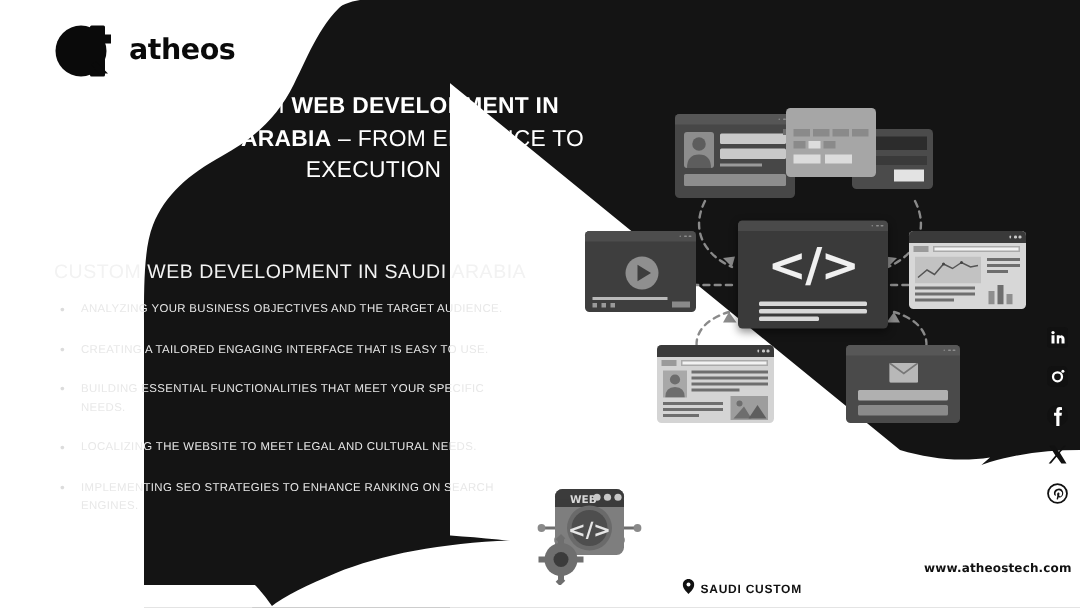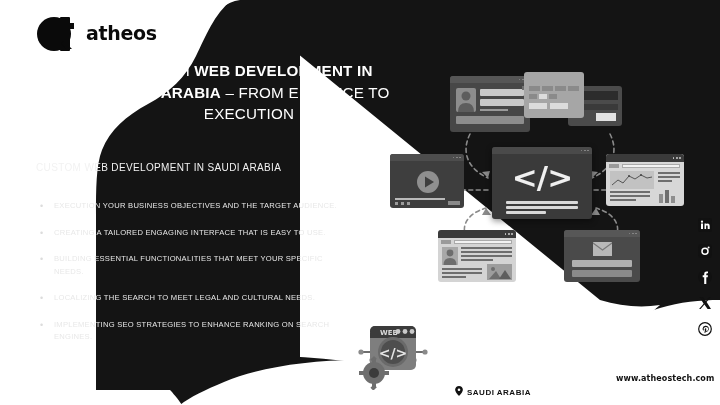--- a/index.html
+++ b/index.html
@@ -28,22 +28,22 @@
   .headline {
     position:absolute; left:104px; top:60px; width:290px;
     text-align:center; color:#fff;
     font-size:15.2px; line-height:1.42; letter-spacing:0.2px;
     font-weight:400;
   }
   .headline b { font-weight:700; }
 
   
   .subhead {
-    position:absolute; left:36px; top:162px; width:330px;
-    color:#f2f2f2; font-size:10px; letter-spacing:0.35px; font-weight:400;
+    position:absolute; left:36px; top:173px; width:330px;
+    color:#f2f2f2; font-size:13px; letter-spacing:0.35px; font-weight:400;
   }
 
   
   .bullets { position:absolute; left:40px; top:200px; width:300px; }
   .bullet { display:flex; gap:8px; margin-bottom:13.5px; }
   .bullet-dot { color:#dcdcdc; font-size:9px; line-height:13px; flex:0 0 auto; width:6px; }
   .bullet-text {
     color:#e8e8e8; font-size:7.6px; line-height:1.68; letter-spacing:0.25px;
   }
 
@@ -178,33 +178,33 @@
 
   <div class="headline">
     <span>SEARCH </span><b>WEB DEVELOPMENT IN SAUDI ARABIA</b><span> – FROM ENHANCE TO EXECUTION</span>
   </div>
 
   <div class="subhead">CUSTOM WEB DEVELOPMENT IN SAUDI ARABIA</div>
 
   <div class="bullets">
     <div class="bullet">
       <div class="bullet-dot">•</div>
-      <div class="bullet-text">EXECUTION YOUR BUSINESS OBJECTIVES AND THE TARGET AUDIENCE.</div>
+      <div class="bullet-text">ANALYZING YOUR BUSINESS OBJECTIVES AND THE TARGET AUDIENCE.</div>
     </div>
     <div class="bullet">
       <div class="bullet-dot">•</div>
       <div class="bullet-text">CREATING A TAILORED ENGAGING INTERFACE THAT IS EASY TO USE.</div>
     </div>
     <div class="bullet">
       <div class="bullet-dot">•</div>
       <div class="bullet-text">BUILDING ESSENTIAL FUNCTIONALITIES THAT MEET YOUR SPECIFIC NEEDS.</div>
     </div>
     <div class="bullet">
       <div class="bullet-dot">•</div>
-      <div class="bullet-text">LOCALIZING THE SEARCH TO MEET LEGAL AND CULTURAL NEEDS.</div>
+      <div class="bullet-text">LOCALIZING THE WEBSITE TO MEET LEGAL AND CULTURAL NEEDS.</div>
     </div>
     <div class="bullet">
       <div class="bullet-dot">•</div>
       <div class="bullet-text">IMPLEMENTING SEO STRATEGIES TO ENHANCE RANKING ON SEARCH ENGINES.</div>
     </div>
   </div>
 
   <div class="illus">
 
     <svg class="conn" viewBox="0 0 300 250">
@@ -440,17 +440,17 @@
     </div>
   </div>
 
   <div class="footer-loc">
     <span>
       <svg viewBox="0 0 10 13" width="8" height="10">
           <path d="M5 0 C2.2 0 0 2.2 0 5 C0 8.5 5 13 5 13 C5 13 10 8.5 10 5 C10 2.2 7.8 0 5 0 z" fill="#111"></path>
           <circle cx="5" cy="4.8" r="1.7" fill="#fff"></circle>
         </svg>
     </span>
-    <span>SAUDI ARABIA</span>
+    <span>SAUDI CUSTOM</span>
   </div>
   <div class="footer-web">www.atheostech.com</div>
 
 </div>
 
 </body></html>

